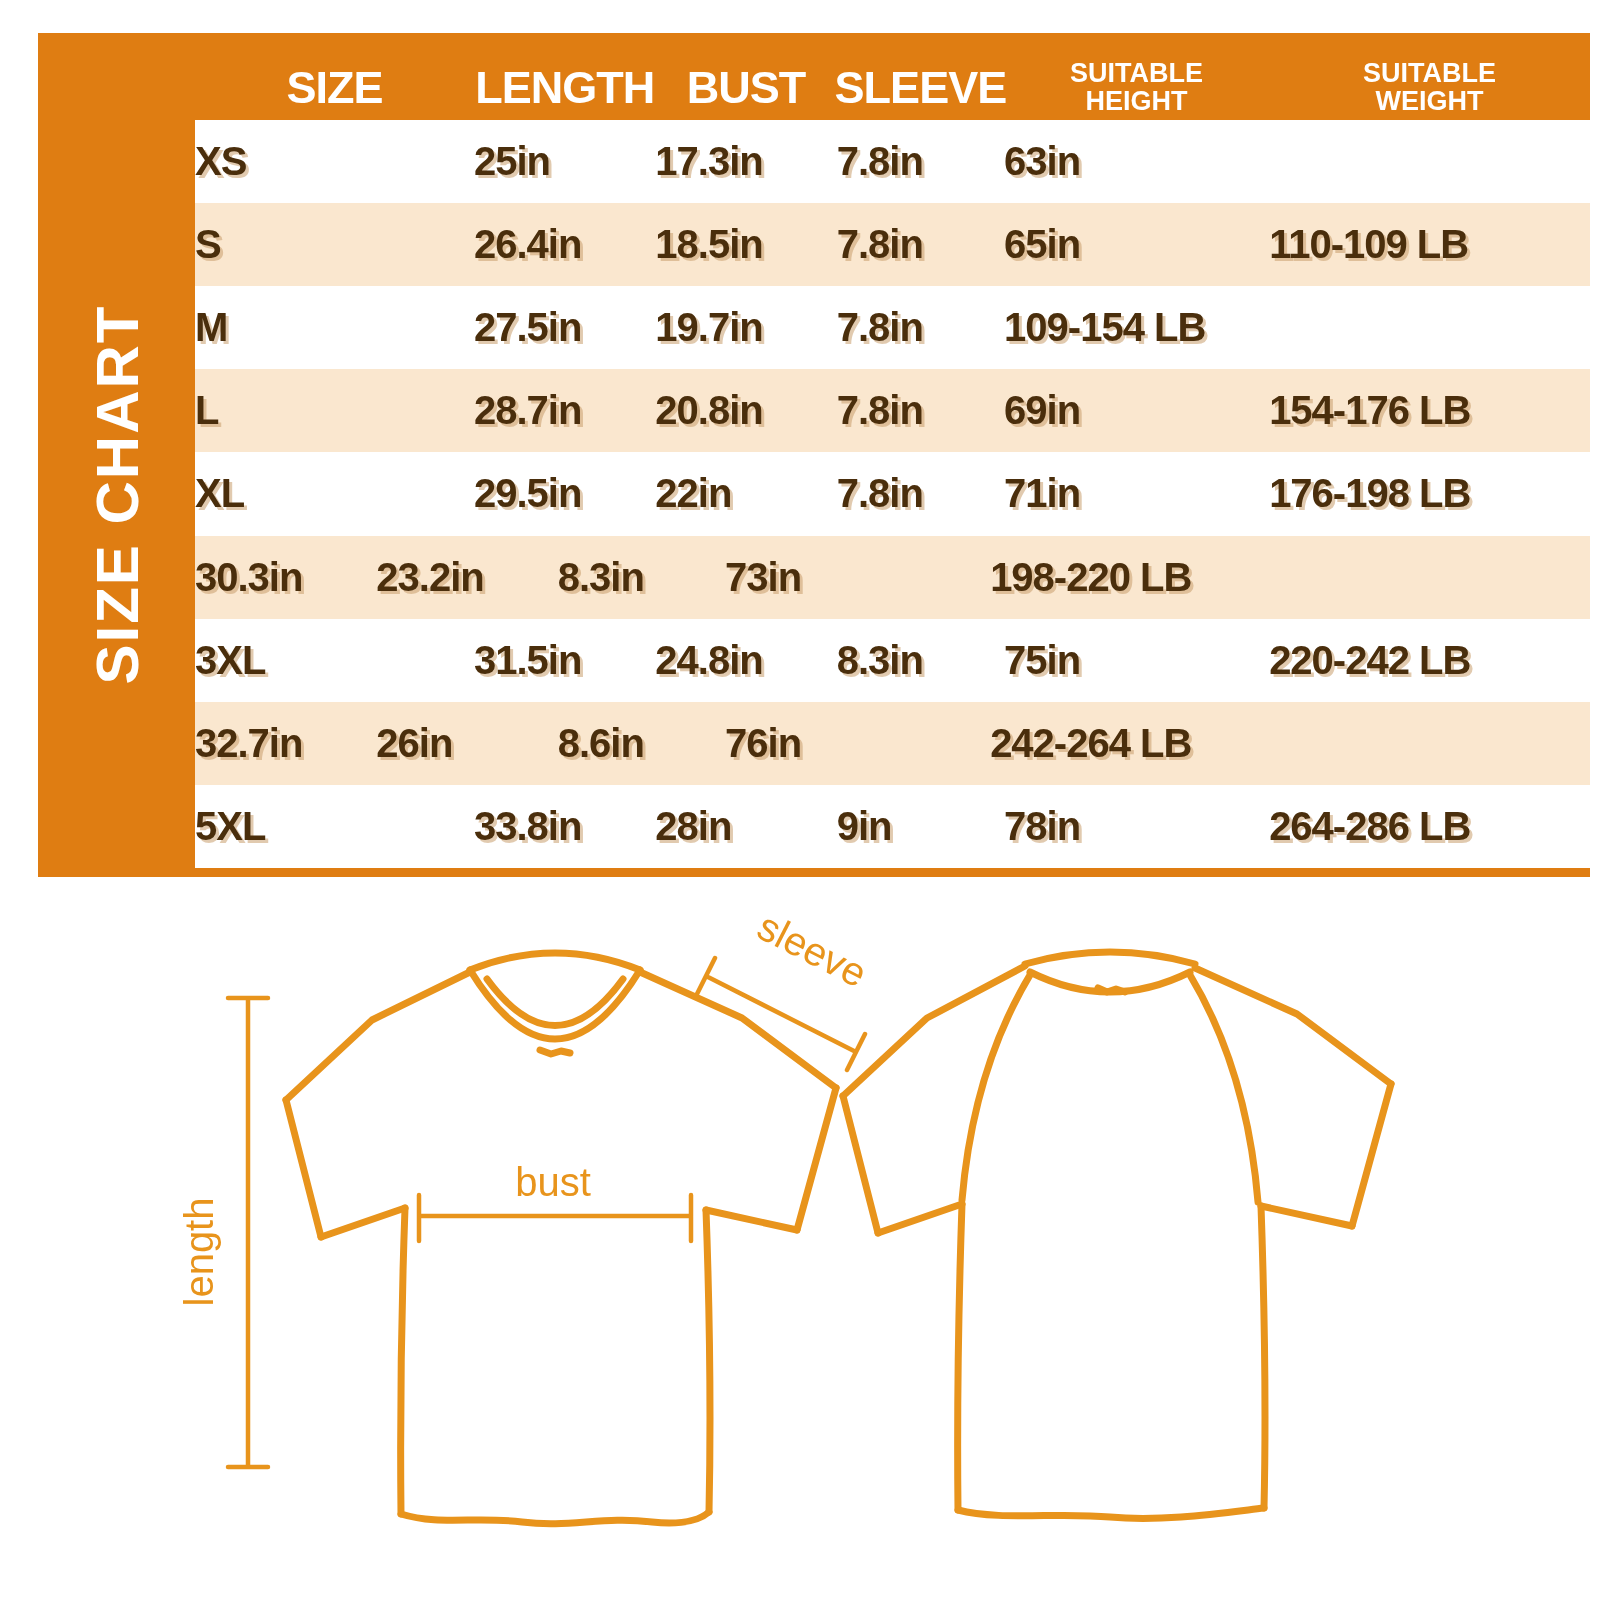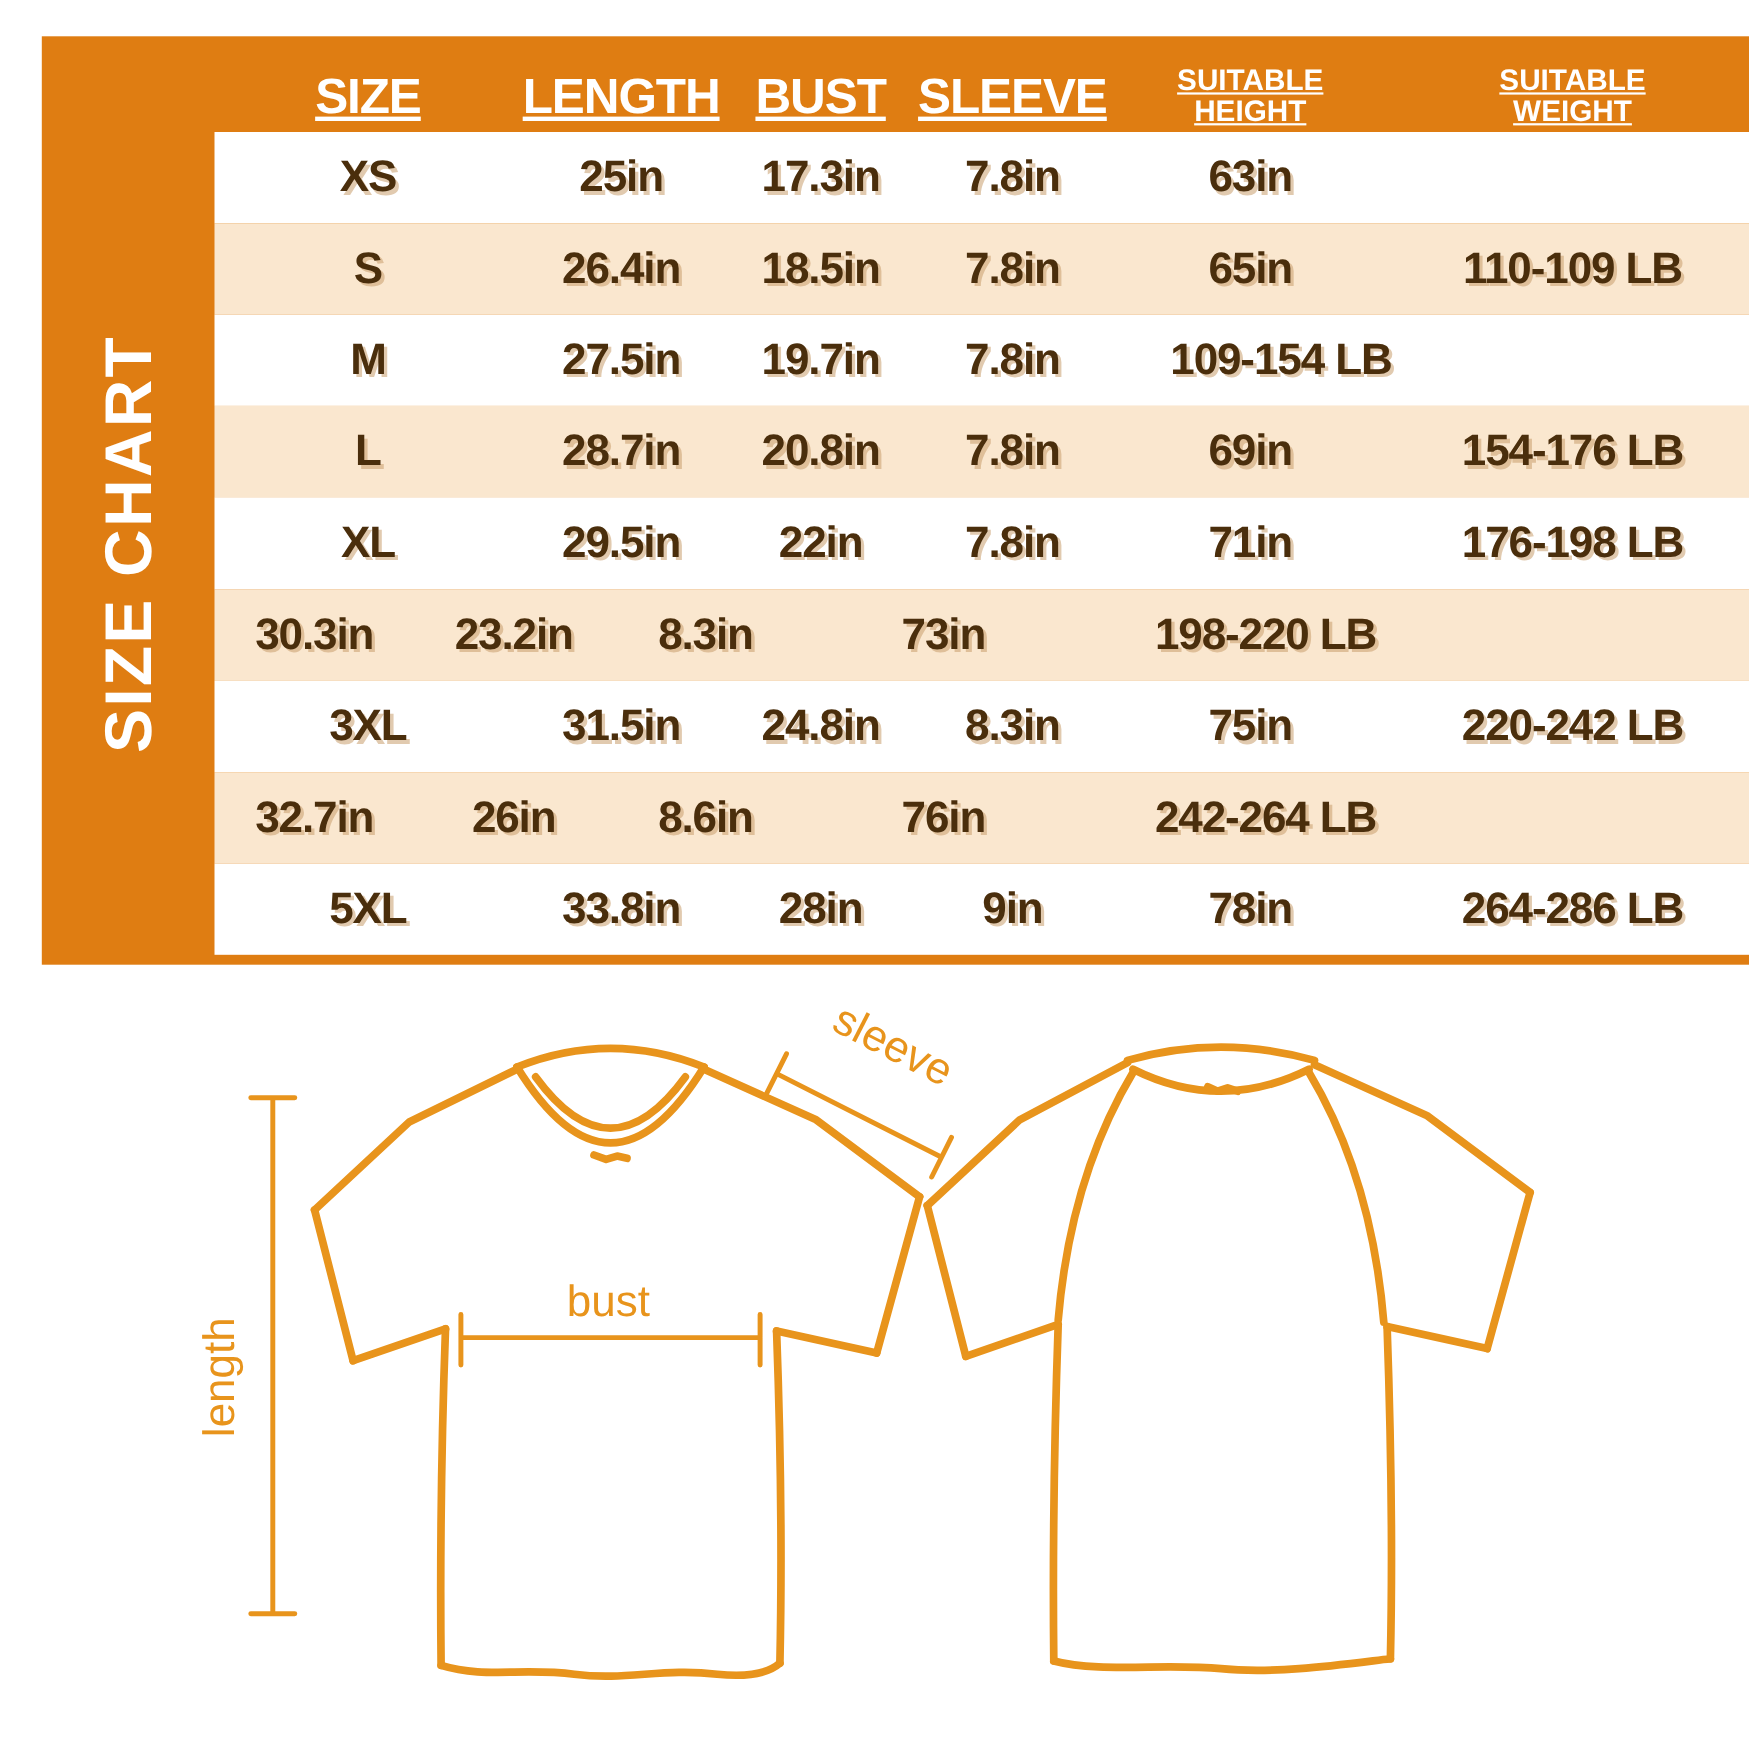--- a/index.html
+++ b/index.html
@@ -8,31 +8,31 @@
   #app { position:absolute; inset:0; }
 
   .frame { position:absolute; left:38px; top:33px; width:1552px; height:844px; background:#DF7D12; }
 
   .sidebar { position:absolute; left:38px; top:120px; width:157px; height:748px;
              display:flex; align-items:center; justify-content:center; }
   .sidebar .vtext { transform:rotate(-90deg); white-space:nowrap; color:#ffffff;
                     font-weight:bold; font-size:60px; letter-spacing:2px; }
 
   .header-row { position:absolute; left:195px; top:33px; width:1395px; height:110px;
-                display:flex; color:#ffffff;text-decoration:underline; }
+                display:flex; color:#ffffff; }
   .hcell { display:flex; flex-direction:column; align-items:center; justify-content:center;
            font-weight:bold; line-height:1.02; text-align:center; }
   .hcell .l1 { font-size:45px; letter-spacing:-1px; }
   .hcell.small .l1, .hcell.small .l2 { font-size:27px; letter-spacing:0; }
 
   .rows { position:absolute; left:195px; top:120px; width:1395px; height:748px;
           display:flex; flex-direction:column; }
   .row { flex:1; display:flex; align-items:center; background:#ffffff; }
   .row.alt { background:#FAE7CF; }
-  .cell { text-align:center; font-weight:bold; font-size:40px; color:#4A2E0C;
+  .cell { font-weight:bold; font-size:40px; color:#4A2E0C;
           letter-spacing:-1px; text-shadow:3px 3px 0 rgba(200,158,110,0.55); }
 
   .c1 { width:20%; } .c2 { width:13%; } .c3 { width:13%; }
   .c4 { width:12%; } .c5 { width:19%; } .c6 { width:23%; }
 
   .diagram { position:absolute; left:0; top:900px; width:1600px; height:700px; }
   .diagram svg { display:block; }
   .shirt { stroke:#E8941C; stroke-width:7; fill:none; stroke-linecap:round; stroke-linejoin:round; }
   .measure { stroke:#E8941C; stroke-width:4.5; fill:none; stroke-linecap:round; }
   .anno-text { font-family:"Liberation Sans",sans-serif; font-size:40px; fill:#E8941C; }

